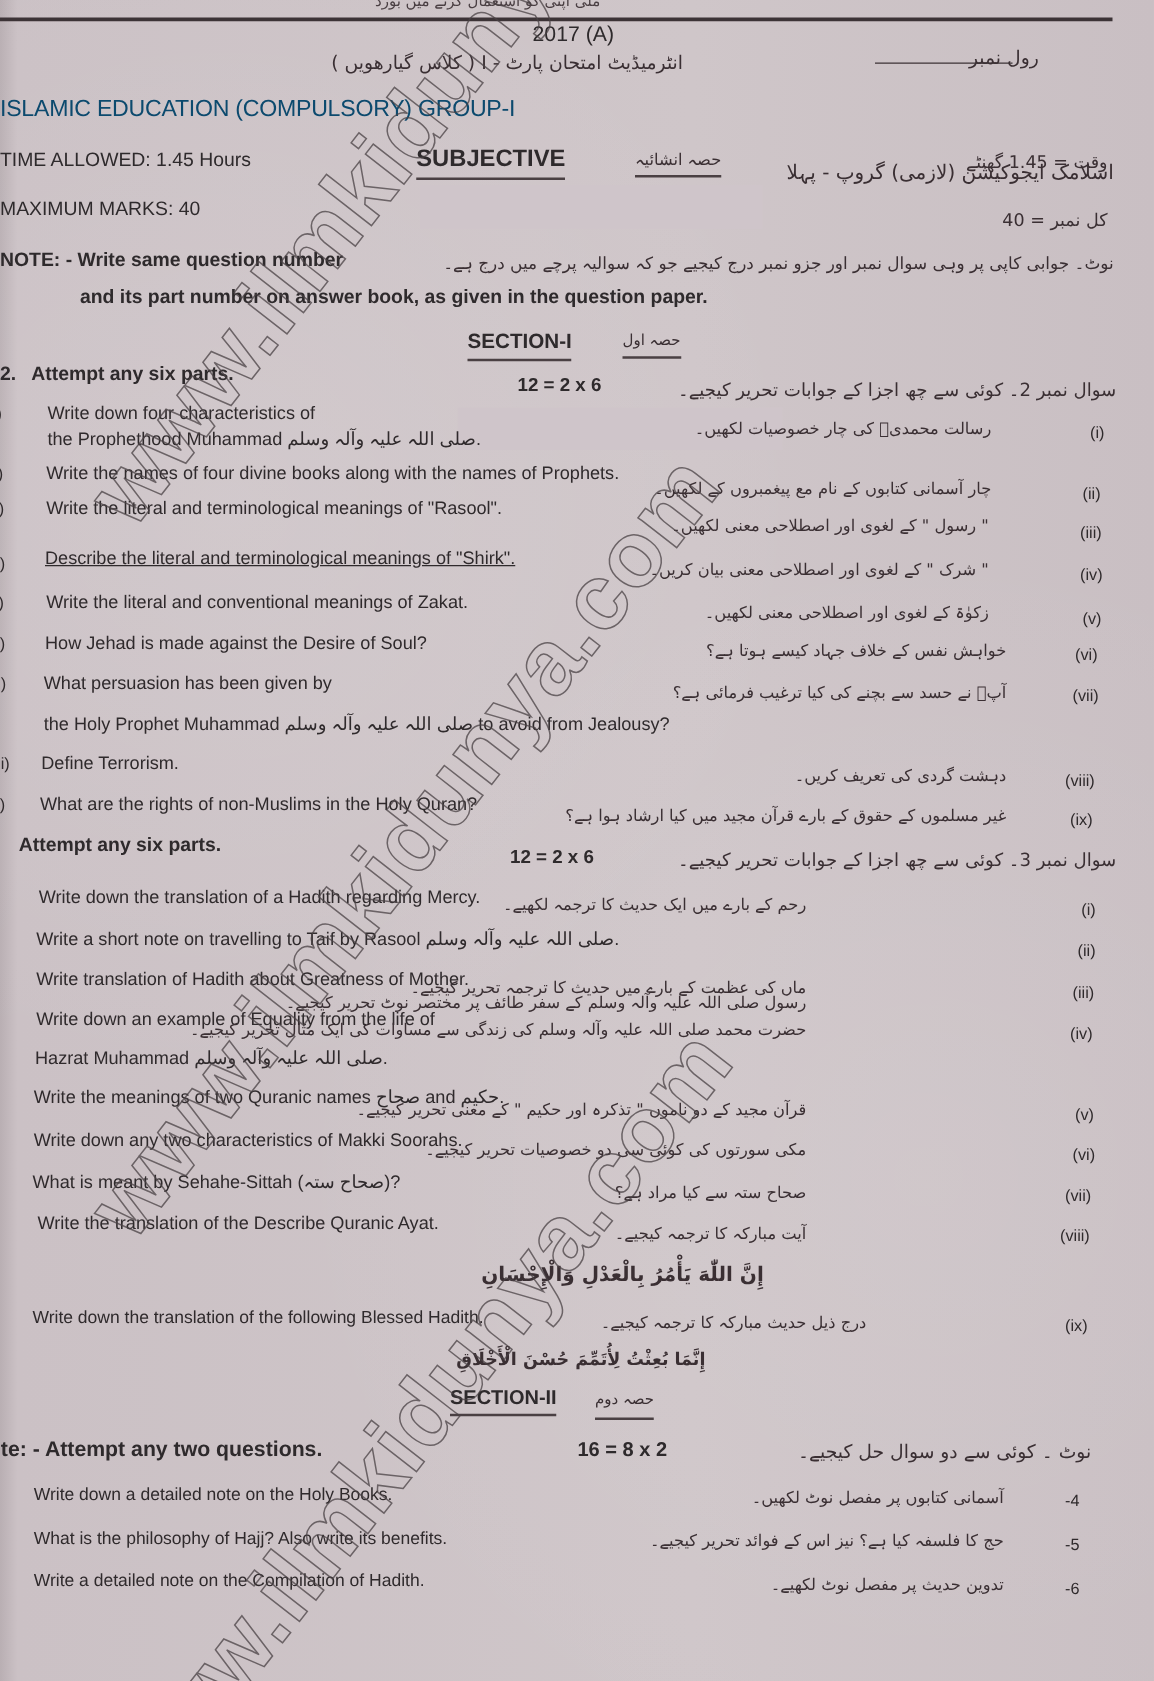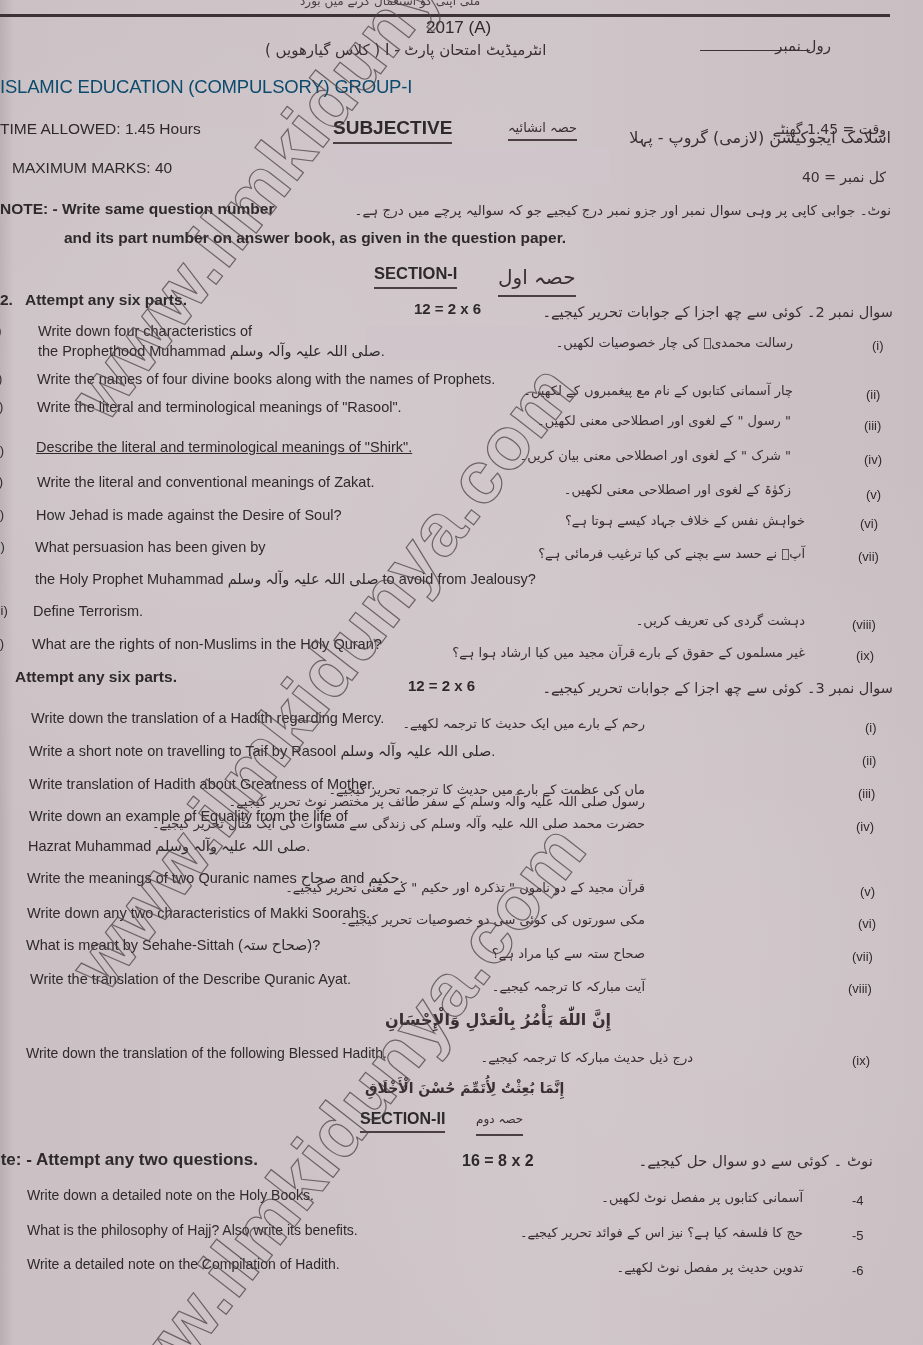--- a/index.html
+++ b/index.html
@@ -43,30 +43,30 @@
 <div class="abs ur" style="left:265px;top:41px;font-size:15px;">انٹرمیڈیٹ امتحان پارٹ - I ( کلاس گیارھویں )</div>
 
 <div class="abs en hdr" style="left:0px;top:76px;font-size:18.5px;letter-spacing:-0.2px;">ISLAMIC EDUCATION  (COMPULSORY) GROUP-I</div>
 <div class="abs ur" style="right:32px;top:80px;font-size:16px;margin-top:48px;">اسلامک ایجوکیشن (لازمی)   گروپ - پہلا</div>
 
 <div class="abs en" style="left:0px;top:120px;font-size:15.5px;">TIME ALLOWED: 1.45  Hours</div>
 <div class="abs en bold uline" style="left:333px;top:117px;font-size:19px;padding-bottom:3px;">SUBJECTIVE</div>
 <div class="abs ur uline" style="left:508px;top:120px;font-size:13px;padding-bottom:4px;">حصہ انشائیہ</div>
 <div class="abs ur" style="right:37px;top:121px;font-size:14px;">وقت   =   1.45 گھنٹے</div>
 
-<div class="abs en" style="left:0px;top:159px;font-size:15.5px;margin-left:12px;">MAXIMUM MARKS: 40</div>
+<div class="abs en" style="left:0px;top:159px;font-size:15.5px;">MAXIMUM MARKS: 40</div>
 <div class="redact" style="left:336px;top:148px;width:274px;height:35px;"></div>
 <div class="abs ur" style="right:37px;top:169px;font-size:14px;">کل نمبر  =  40</div>
 
 <div class="abs en bold" style="left:0px;top:200px;font-size:15.5px;">NOTE: - Write same question number</div>
 <div class="abs ur" style="right:32px;top:202px;font-size:13.5px;">نوٹ۔  جوابی کاپی پر وہی سوال نمبر اور جزو نمبر درج کیجیے جو کہ سوالیہ پرچے میں درج ہے۔</div>
 <div class="abs en bold" style="left:64px;top:229px;font-size:15.5px;">and its part number on answer book, as given in the question paper.</div>
 
 <div class="abs en bold uline" style="left:374px;top:264px;font-size:16.5px;padding-bottom:4px;">SECTION-I</div>
-<div class="abs ur uline" style="left:498px;top:265px;font-size:20px;padding-bottom:6px;">حصہ اول</div>
+<div class="abs ur uline" style="left:498px;top:265px;font-size:12px;padding-bottom:6px;">حصہ اول</div>
 
 <div class="abs en bold" style="left:0px;top:291px;font-size:15.5px;">2.</div>
 <div class="abs en bold" style="left:25px;top:291px;font-size:15.5px;">Attempt any six parts.</div>
 <div class="abs en bold" style="left:414px;top:300px;font-size:15px;">12 = 2 x 6</div>
 <div class="abs ur" style="right:30px;top:304px;font-size:14.5px;">سوال نمبر 2۔  کوئی سے چھ اجزا کے جوابات تحریر کیجیے۔</div>
 <div class="redact" style="left:366px;top:326px;width:260px;height:34px;"></div>
 
 <div>
   <span class="abs q-num" style="left:-10px;top:323px;">(i)</span>
   <span class="abs q-en" style="left:38px;top:323px;">Write down four characteristics of</span>

